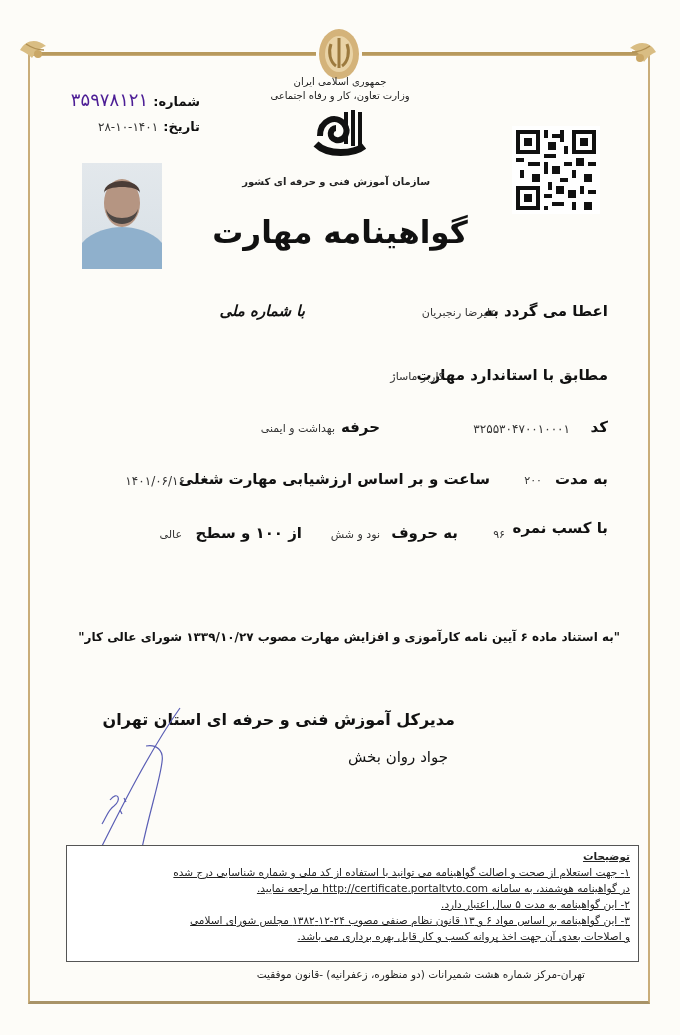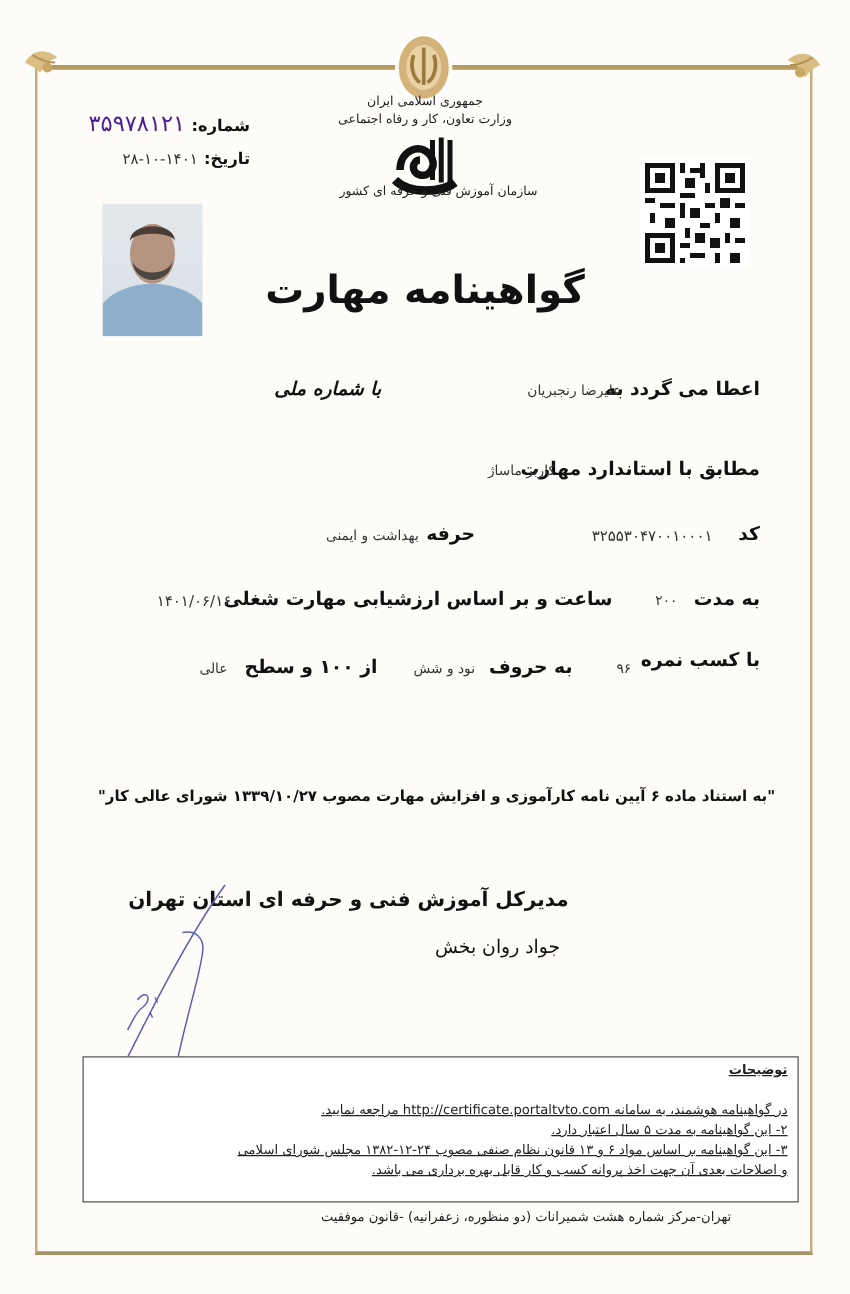--- a/index.html
+++ b/index.html
@@ -60,21 +60,21 @@
 </svg>
 
 <div class="abs rtl hdr-small" style="left:290px;top:76px;width:100px;text-align:center;">جمهوری اسلامی ایران</div>
 <div class="abs rtl hdr-small" style="left:265px;top:90px;width:150px;text-align:center;">وزارت تعاون، کار و رفاه اجتماعی</div>
 
 <svg class="abs" style="left:310px;top:106px;width:58px;height:50px;" viewBox="0 0 58 50">
   <path d="M10 30 C10 14,26 8,34 18 C40 26,34 36,26 34 C18 32,20 22,26 22" stroke="#111" stroke-width="6" fill="none"></path>
   <path d="M36 6 L36 38 M43 4 L43 40 M50 6 L50 40" stroke="#111" stroke-width="4" fill="none"></path>
   <path d="M6 38 C18 50,44 48,54 40" stroke="#111" stroke-width="7" fill="none"></path>
 </svg>
-<div class="abs rtl hdr-small" style="left:250px;top:148px;width:180px;text-align:right;">سازمان آموزش فنی و حرفه ای کشور</div>
+<div class="abs rtl hdr-small" style="left:250px;top:176px;width:180px;text-align:center;font-weight:bold;">سازمان آموزش فنی و حرفه ای کشور</div>
 
 <div class="abs rtl" style="left:70px;top:89px;width:130px;text-align:right;">
   <span class="num-bold">شماره:</span>
   <span style="font-size:18px;color:#4c1d95;">۳۵۹۷۸۱۲۱</span>
 </div>
 <div class="abs rtl" style="left:62px;top:116px;width:138px;text-align:right;">
   <span class="num-bold">تاریخ:</span>
   <span style="font-size:12px;color:#333;margin-left:48px;">۱۴۰۱-۱۰-۲۸</span>
 </div>
 
@@ -170,19 +170,20 @@
 <svg class="abs" style="left:80px;top:700px;width:130px;height:160px;" viewBox="0 0 130 160">
   <path d="M20 150 C40 110,70 50,100 8" stroke="#5b5fb5" stroke-width="1.2" fill="none"></path>
   <path d="M62 148 C70 110,80 80,82 62 C84 50,76 44,66 46" stroke="#5b5fb5" stroke-width="1.2" fill="none"></path>
   <path d="M30 100 C38 90,42 100,34 106 C28 110,26 118,22 124" stroke="#5b5fb5" stroke-width="1.2" fill="none"></path>
   <path d="M44 98 L46 102 M40 110 L42 114" stroke="#5b5fb5" stroke-width="1.2" fill="none"></path>
   <path d="M14 146 C18 150,24 152,20 156" stroke="#5b5fb5" stroke-width="1.2" fill="none"></path>
 </svg>
 
 <div class="notes-box">
   <div class="note-line rtl" style="top:4px;font-weight:bold;">توضیحات</div>
+  <div class="note-line rtl" style="top:20px;">۱- جهت استعلام از صحت و اصالت گواهینامه می توانید با استفاده از کد ملی و شماره شناسایی درج شده</div>
   <div class="note-line rtl" style="top:36px;">در گواهینامه هوشمند، به سامانه http://certificate.portaltvto.com مراجعه نمایید.</div>
   <div class="note-line rtl" style="top:52px;">۲- این گواهینامه به مدت ۵ سال اعتبار دارد.</div>
   <div class="note-line rtl" style="top:68px;">۳- این گواهینامه بر اساس مواد ۶ و ۱۳ قانون نظام صنفی مصوب ۲۴-۱۲-۱۳۸۲ مجلس شورای اسلامی</div>
   <div class="note-line rtl" style="top:84px;text-decoration:underline;">و اصلاحات بعدی آن جهت اخذ پروانه کسب و کار قابل بهره برداری می باشد.</div>
 </div>
 
 <div class="abs rtl" style="right:95px;top:968px;font-size:10.5px;color:#222;">تهران-مرکز شماره هشت شمیرانات (دو منظوره، زعفرانیه) -قانون موفقیت</div>
 
 </body></html>

